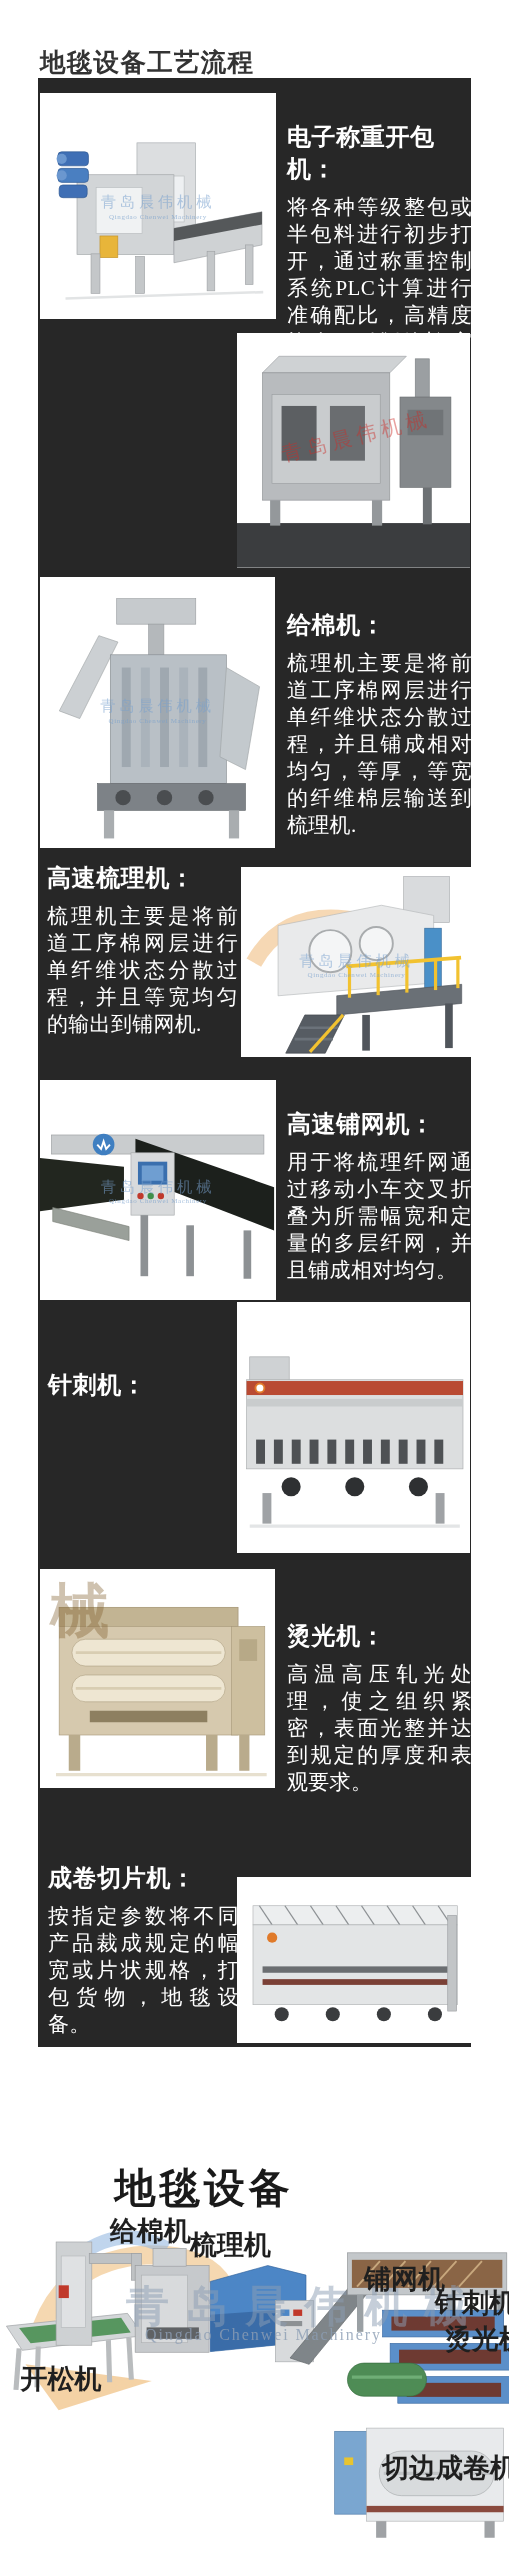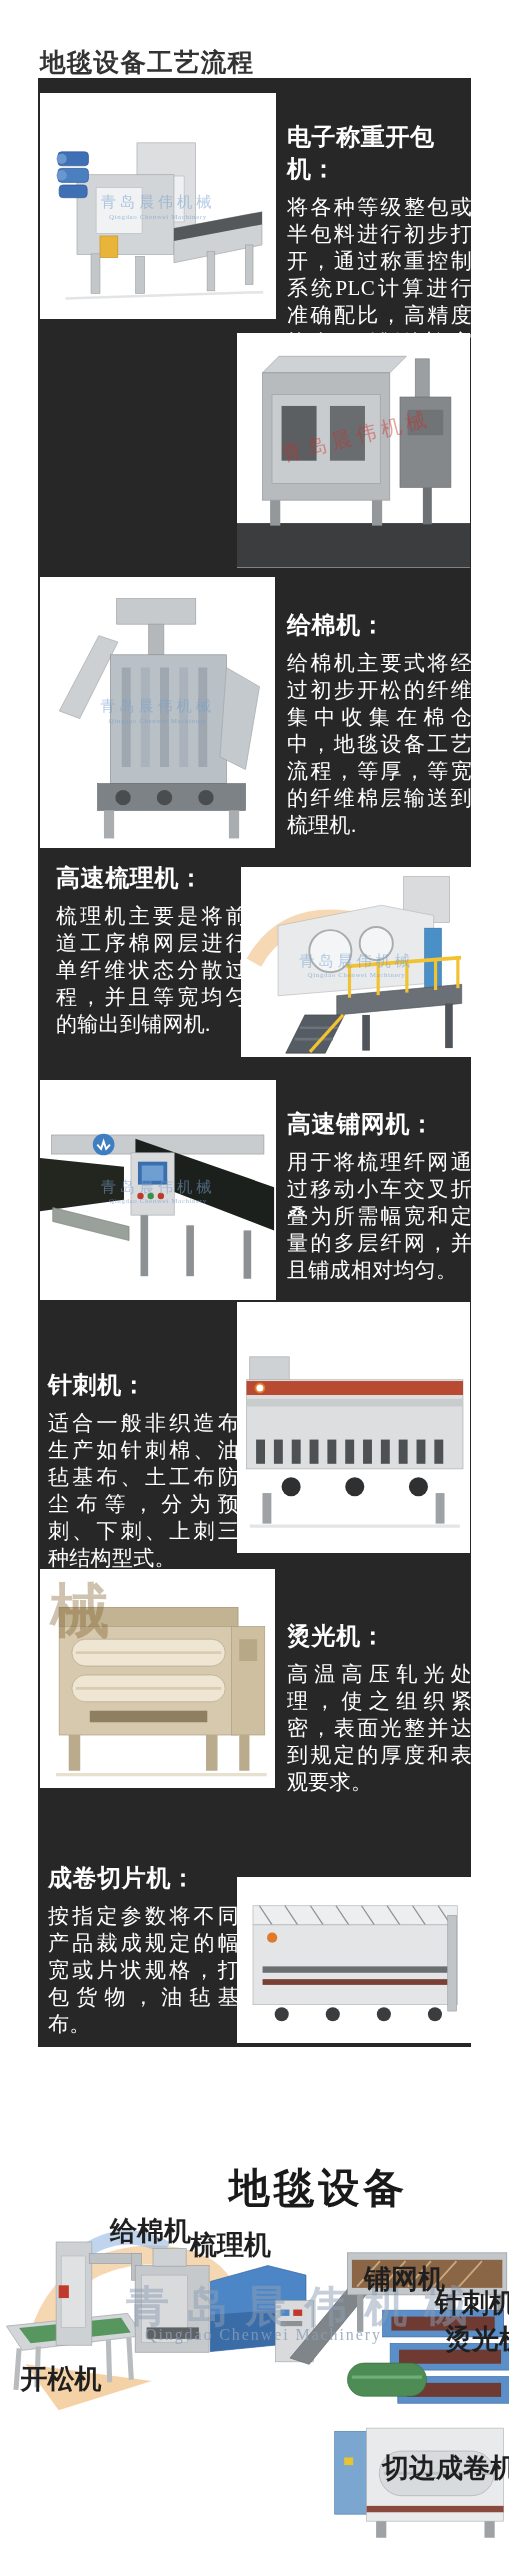--- a/index.html
+++ b/index.html
@@ -13,21 +13,21 @@
   .sec-h{font-size:24px;font-weight:bold;color:#ffffff;letter-spacing:0.6px;}
   .sec-b{font-size:21px;color:#ffffff;line-height:27px;margin-top:9px;letter-spacing:0.3px;text-align:justify;}
   .pwm{position:absolute;left:0;right:0;top:44%;text-align:center;font-size:15.3px;letter-spacing:3.8px;
        color:rgba(120,160,205,0.55);pointer-events:none;white-space:nowrap;}
   .pwm-en{position:absolute;left:0;right:0;top:calc(44% + 20.4px);text-align:center;font-size:7px;
        letter-spacing:0.6px;color:rgba(120,160,205,0.65);pointer-events:none;white-space:nowrap;}
   .pwm-red{position:absolute;left:6.4px;right:0;top:38%;text-align:center;font-size:20.4px;letter-spacing:5.1px;
        color:rgba(205,45,40,0.45);transform:rotate(-14deg);pointer-events:none;white-space:nowrap;}
   .pwm-char{position:absolute;left:10.2px;top:2.5px;font-size:59px;font-weight:bold;
        color:rgba(130,95,45,0.38);pointer-events:none;}
-  .footer-title{position:absolute;left:0;width:408px;top:2127px;text-align:right;font-size:41px;
+  .footer-title{position:absolute;left:0;width:408px;top:2127px;text-align:center;font-size:41px;
        font-weight:bold;color:#1a1a1a;letter-spacing:3.8px;}
   .diagram-label{position:absolute;font-size:27px;font-weight:600;color:#1f1f1f;white-space:nowrap;}
   .wm-big{position:absolute;left:126px;top:2278px;font-size:43px;font-weight:bold;letter-spacing:16.6px;
        color:rgba(140,158,180,0.5);white-space:nowrap;pointer-events:none;}
   .wm-big-en{position:absolute;left:145px;top:2326px;font-size:16px;letter-spacing:1.9px;
        color:rgba(140,158,180,0.8);white-space:nowrap;pointer-events:none;}
   .diagram-svg{position:absolute;left:0;top:2205px;}
 </style>
 </head>
 <body>
@@ -101,24 +101,24 @@
       <circle cx="195" cy="346" r="12" fill="#4a4d50"></circle>
       <circle cx="260" cy="346" r="12" fill="#4a4d50"></circle>
       <rect x="100" y="366" width="16" height="44" fill="#a9adb0"></rect>
       <rect x="296" y="366" width="16" height="44" fill="#a9adb0"></rect>
     </svg>
     <div class="pwm">青岛晨伟机械</div>
     <div class="pwm-en">Qingdao Chenwei Machinery</div>
   </div>
   <div class="sec-text" style="left:287px;top:609px;width:185px">
     <div class="sec-h">给棉机：</div>
-    <div class="sec-b">给棉机主要式将经过初步开松的纤维集中收集在棉仓中，地毯设备工艺流程，等厚，等宽的纤维棉层输送到梳理机.</div>
-  </div>
-
-  <div class="sec-text" style="left:56px;top:862px;width:191px">
+    <div class="sec-b">梳理机主要是将前道工序棉网层进行单纤维状态分散过程，并且铺成相对均匀，等厚，等宽的纤维棉层输送到梳理机.</div>
+  </div>
+
+  <div class="sec-text" style="left:47px;top:862px;width:191px">
     <div class="sec-h">高速梳理机：</div>
     <div class="sec-b">梳理机主要是将前道工序棉网层进行单纤维状态分散过程，并且等宽均匀的输出到铺网机.</div>
   </div>
   <div class="photo" style="left:241px;top:867px;width:231px;height:190px">
     <svg width="231" height="190" viewBox="0 0 362 298">
       <path d="M 20 150 Q 70 60 190 85" stroke="rgba(240,190,130,0.6)" stroke-width="26" fill="none"></path>
       <rect x="255" y="15" width="72" height="72" fill="#d9dbdd" stroke="#aaadaf"></rect>
       <polygon points="58,92 220,60 302,76 302,182 58,202" fill="#e9eaeb" stroke="#b5b8ba"></polygon>
       <circle cx="140" cy="132" r="33" fill="#f4f5f6" stroke="#a9acae" stroke-width="3"></circle>
       <circle cx="212" cy="120" r="26" fill="#f4f5f6" stroke="#a9acae" stroke-width="3"></circle>
@@ -162,21 +162,20 @@
     <div class="pwm">青岛晨伟机械</div>
     <div class="pwm-en">Qingdao Chenwei Machinery</div>
   </div>
   <div class="sec-text" style="left:287px;top:1108px;width:185px">
     <div class="sec-h">高速铺网机：</div>
     <div class="sec-b">用于将梳理纤网通过移动小车交叉折叠为所需幅宽和定量的多层纤网，并且铺成相对均匀。</div>
   </div>
 
   <div class="sec-text" style="left:48px;top:1369px;width:191px">
     <div class="sec-h">针刺机：</div>
-    <div class="sec-b">适合一般非织造布生产如针刺棉、油毡基布、土工布防尘布等，分为预刺、下刺、上刺三种结构型式。</div>
   </div>
   <div class="photo" style="left:237px;top:1302px;width:233px;height:251px">
     <svg width="233" height="251" viewBox="0 0 366 394">
       <rect x="20" y="86" width="62" height="44" fill="#cfd2d4" stroke="#a3a6a9"></rect>
       <rect x="15" y="122" width="340" height="140" fill="#dcdedf" stroke="#a8abad"></rect>
       <rect x="15" y="124" width="340" height="22" fill="#b94a32"></rect>
       <circle cx="36" cy="135" r="7" fill="#ffffff" stroke="#e07a2a" stroke-width="3"></circle>
       <rect x="15" y="152" width="340" height="12" fill="#c9cccd"></rect>
       <rect x="30" y="216" width="14" height="38" fill="#4e5154"></rect>
       <rect x="58" y="216" width="14" height="38" fill="#4e5154"></rect>
@@ -216,21 +215,21 @@
     </svg>
     <div class="pwm-char">械</div>
   </div>
   <div class="sec-text" style="left:287px;top:1620px;width:185px">
     <div class="sec-h">烫光机：</div>
     <div class="sec-b">高温高压轧光处理，使之组织紧密，表面光整并达到规定的厚度和表观要求。</div>
   </div>
 
   <div class="sec-text" style="left:48px;top:1862px;width:191px">
     <div class="sec-h">成卷切片机：</div>
-    <div class="sec-b">按指定参数将不同产品裁成规定的幅宽或片状规格，打包货物，油毡基布。</div>
+    <div class="sec-b">按指定参数将不同产品裁成规定的幅宽或片状规格，打包货物，地毯设备。</div>
   </div>
   <div class="photo" style="left:237px;top:1877px;width:235px;height:166px">
     <svg width="235" height="166" viewBox="0 0 368 260">
       <rect x="25" y="45" width="320" height="30" fill="#eceeef" stroke="#aeb1b3"></rect>
       <line x1="35" y1="45" x2="55" y2="75" stroke="#8d9194" stroke-width="2"></line>
       <line x1="75" y1="45" x2="95" y2="75" stroke="#8d9194" stroke-width="2"></line>
       <line x1="115" y1="45" x2="135" y2="75" stroke="#8d9194" stroke-width="2"></line>
       <line x1="155" y1="45" x2="175" y2="75" stroke="#8d9194" stroke-width="2"></line>
       <line x1="195" y1="45" x2="215" y2="75" stroke="#8d9194" stroke-width="2"></line>
       <line x1="235" y1="45" x2="255" y2="75" stroke="#8d9194" stroke-width="2"></line>

